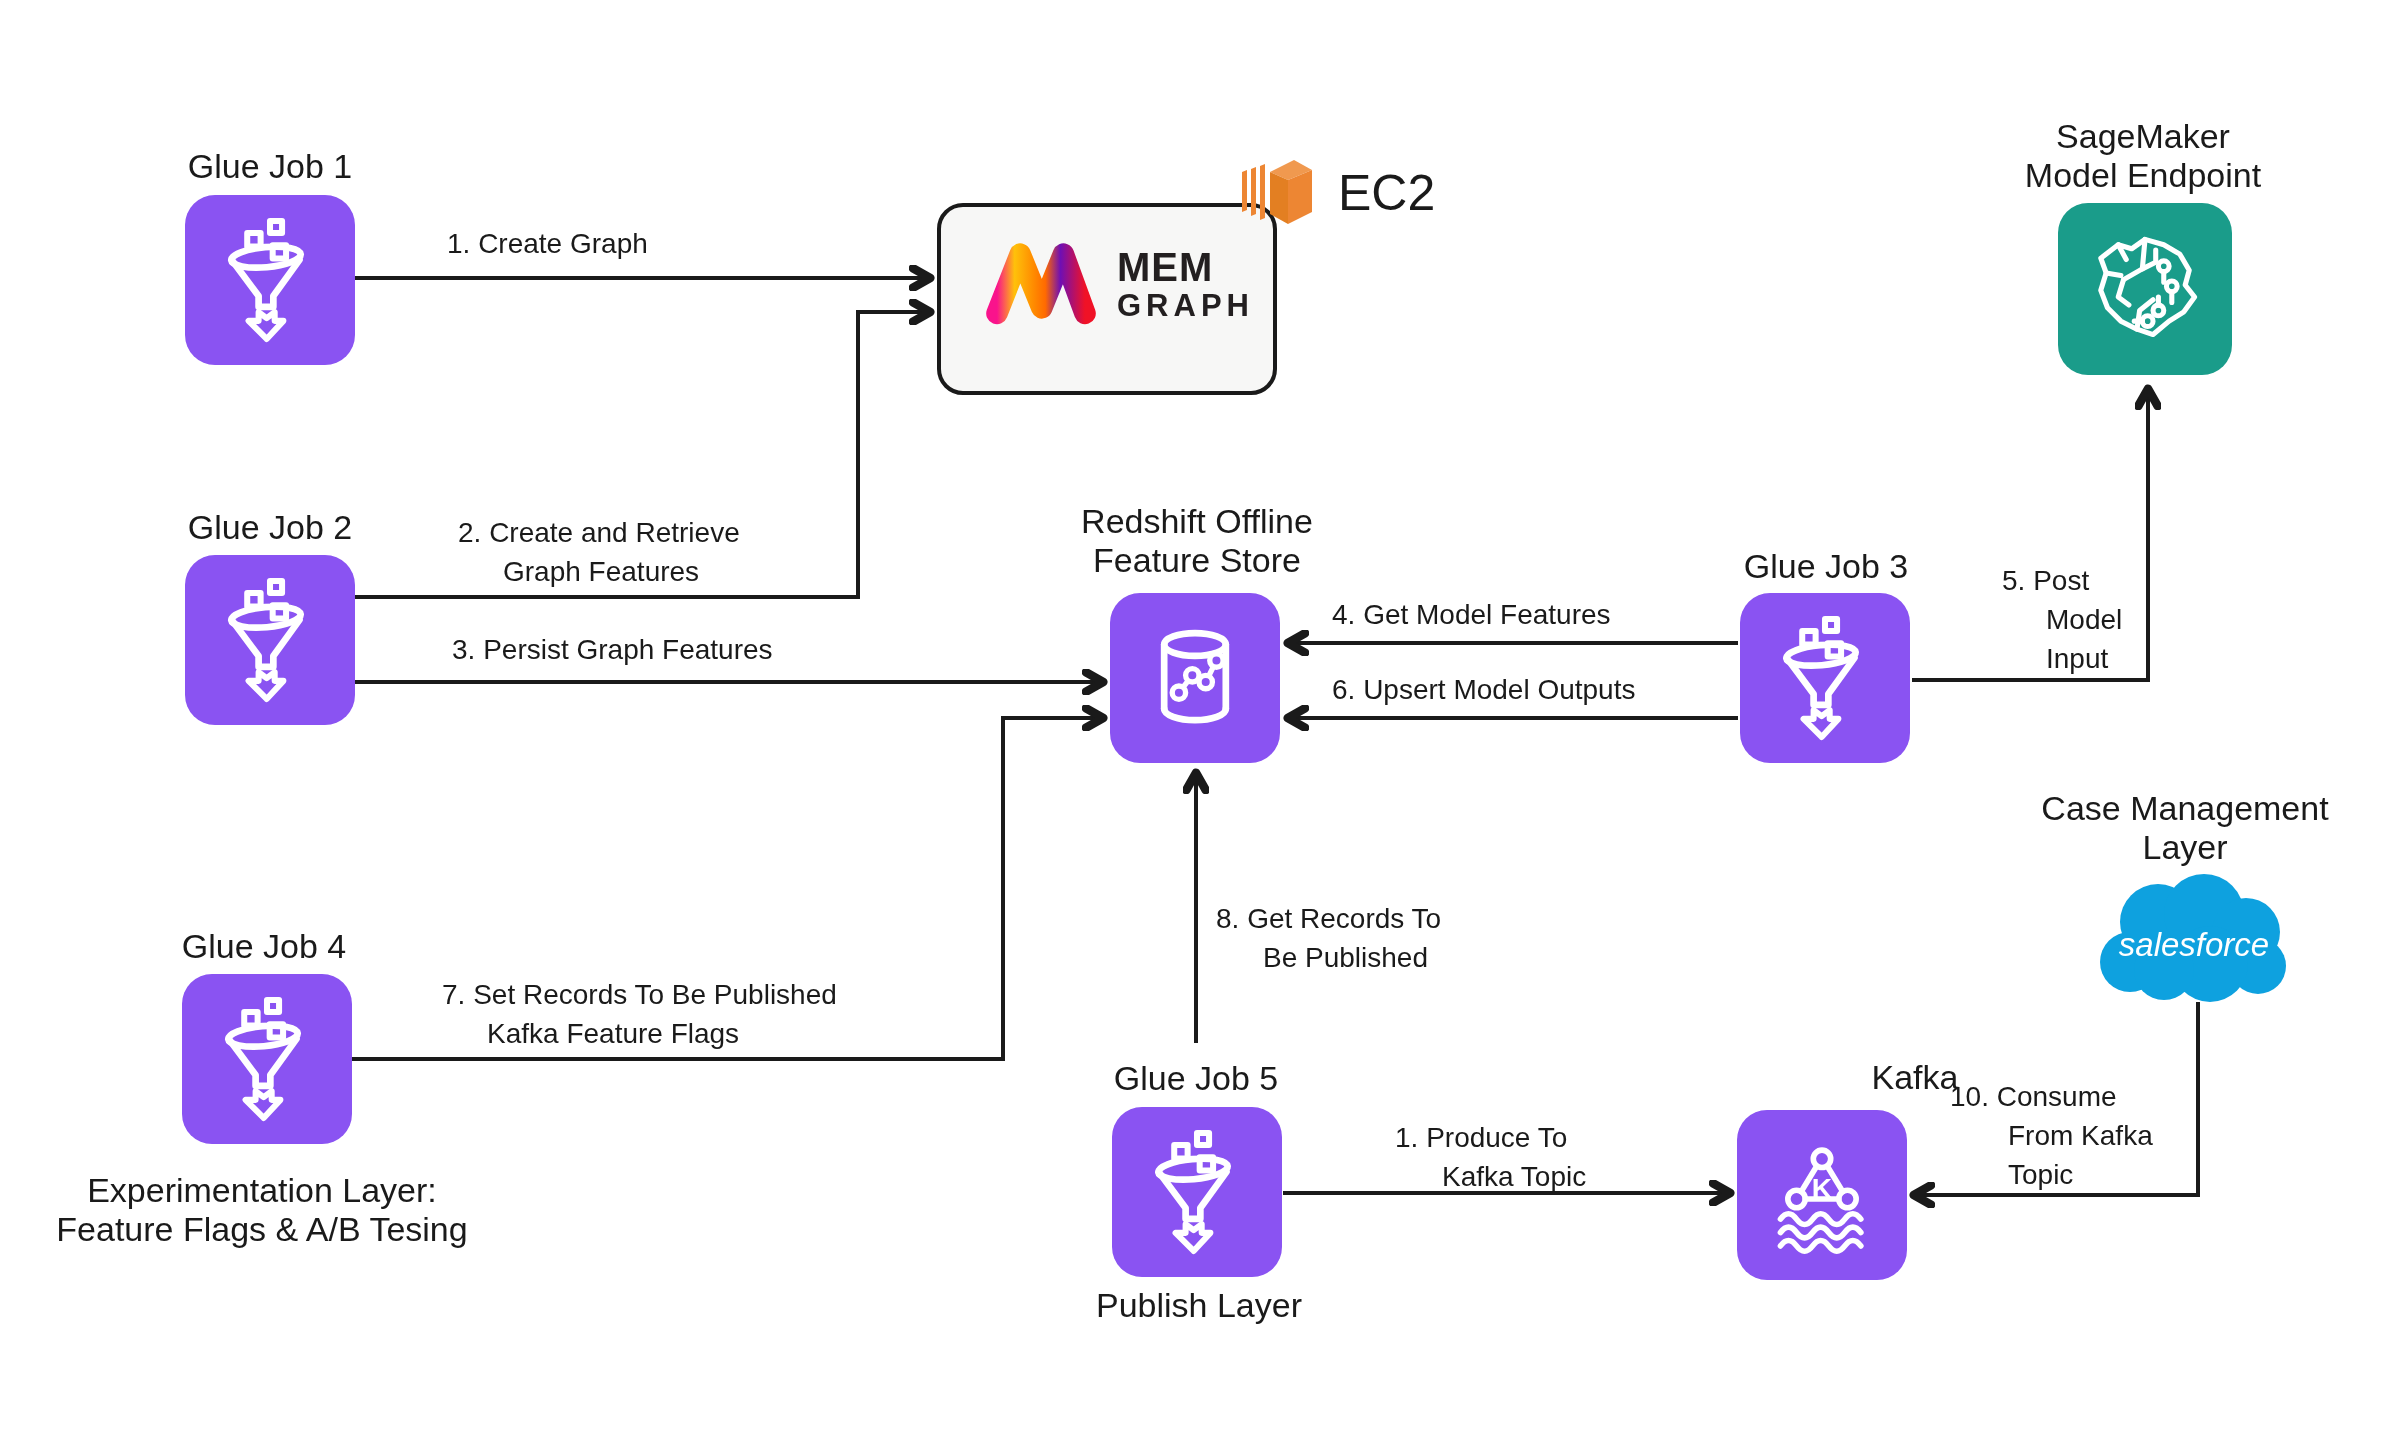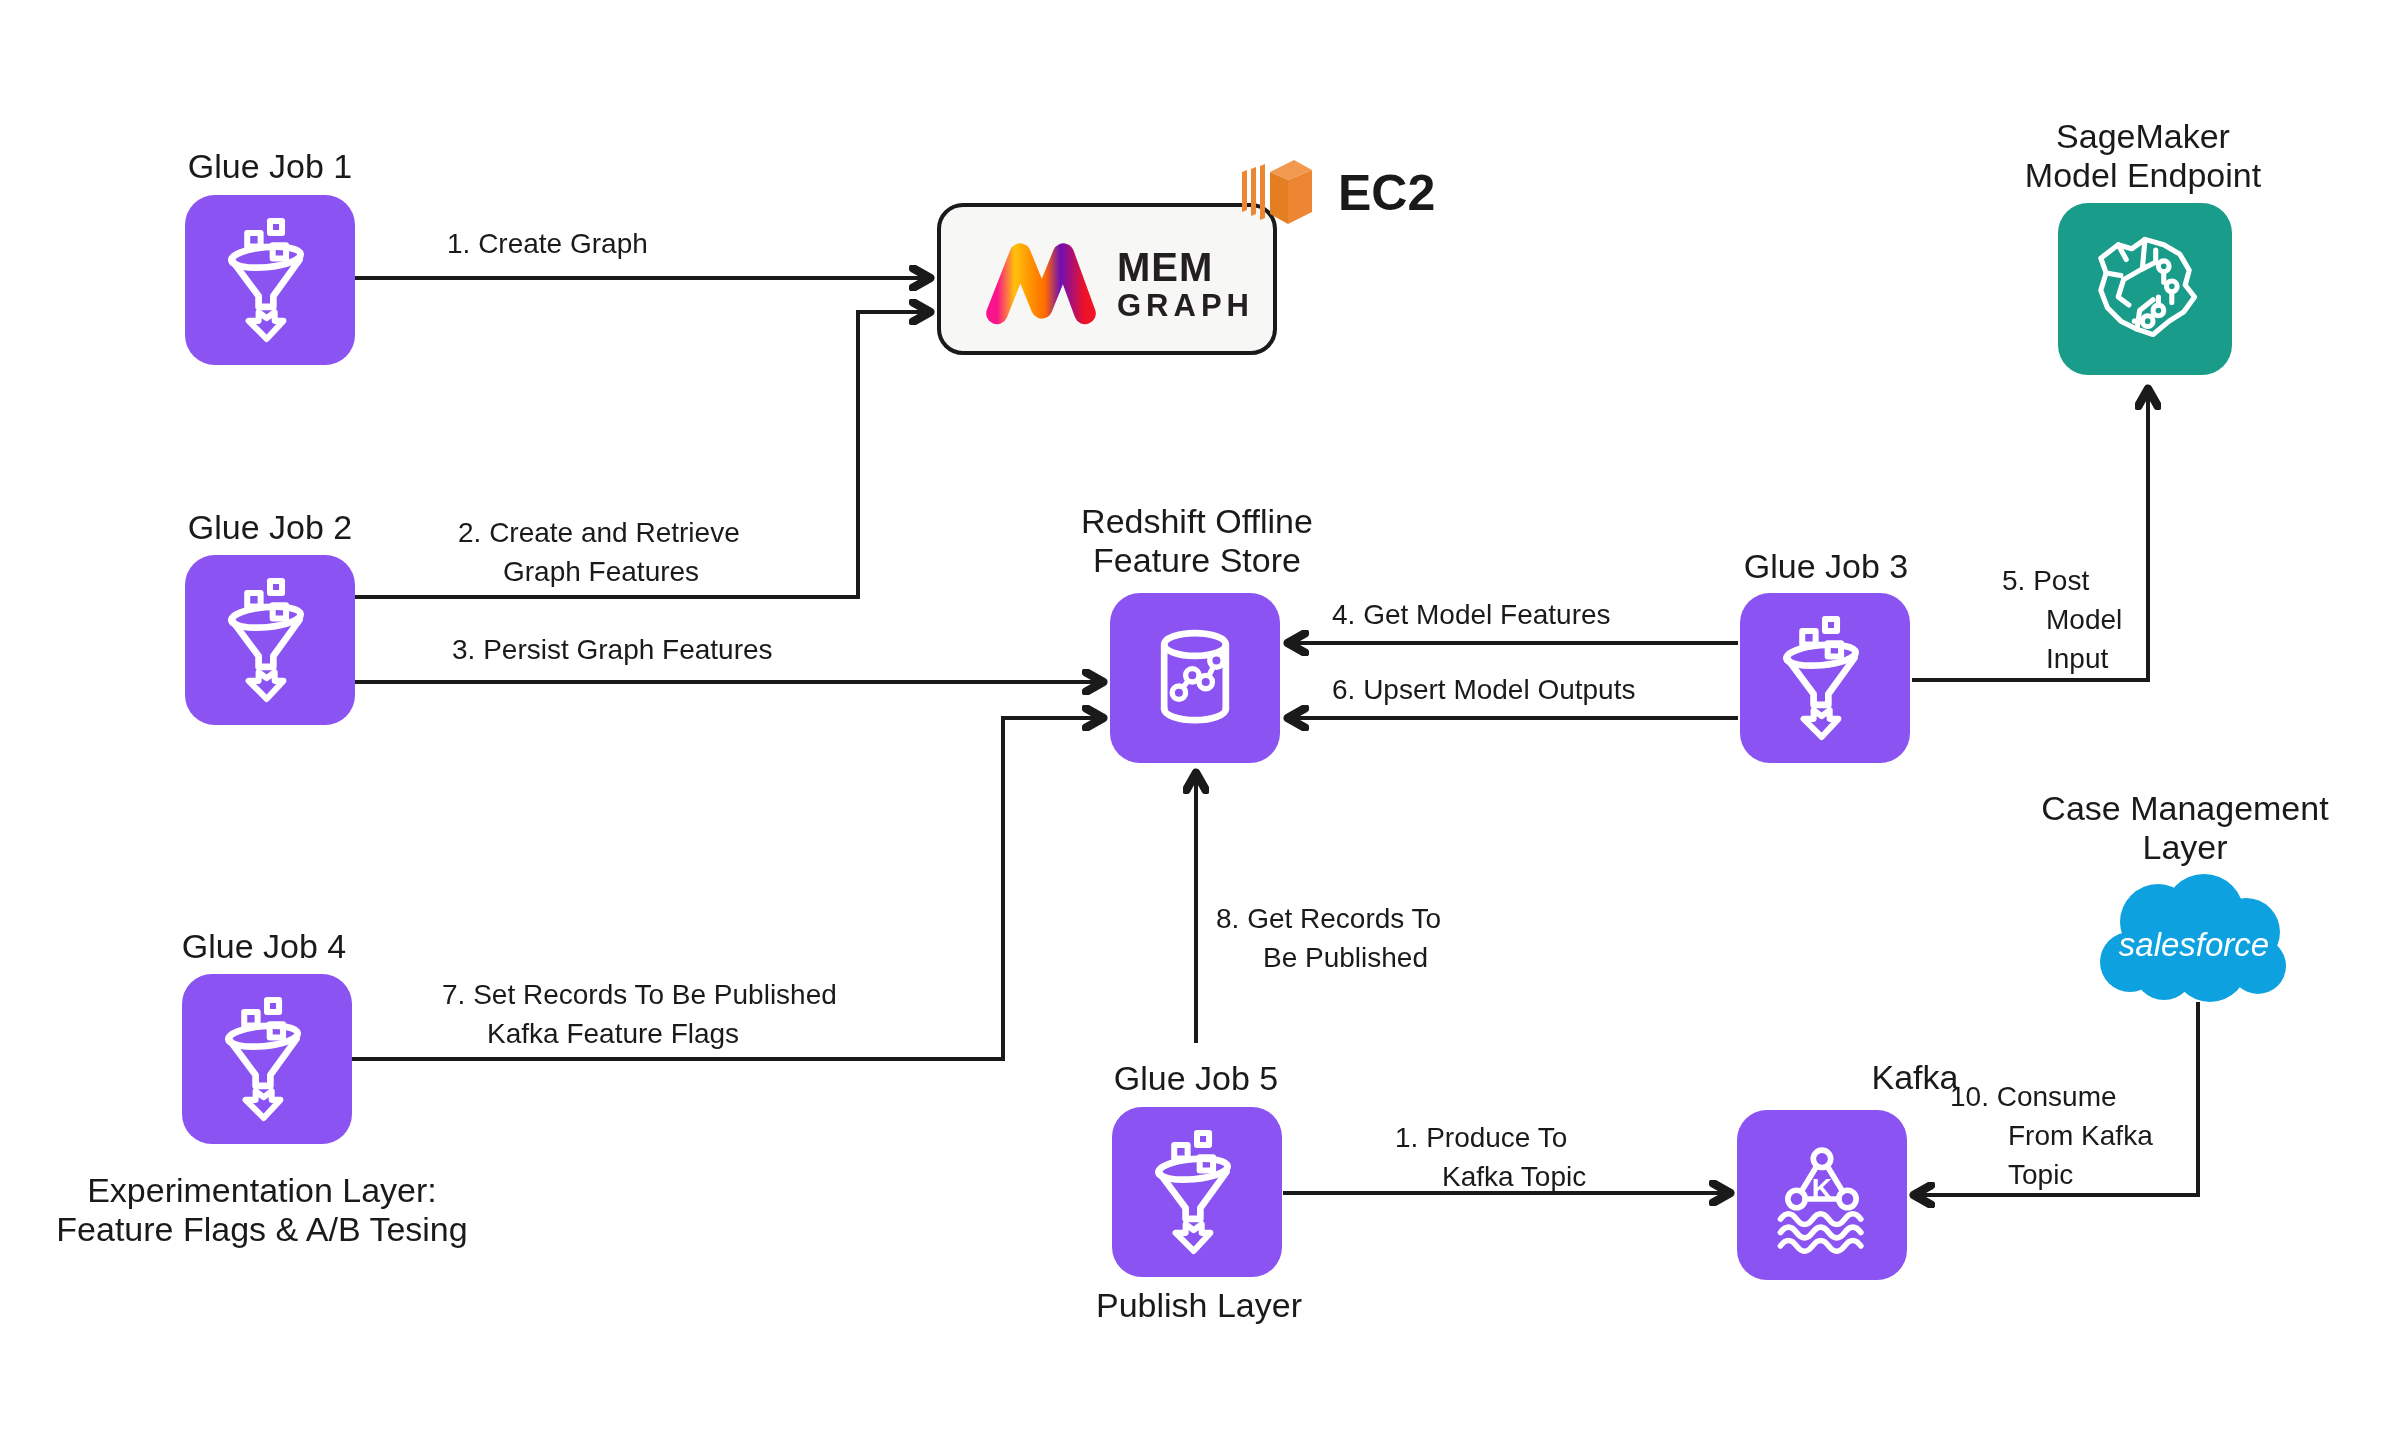--- a/index.html
+++ b/index.html
@@ -14,29 +14,29 @@
   }
   .wires{position:absolute;left:0;top:0;width:2400px;height:1442px}
   .wires path{fill:none;stroke:var(--ink);stroke-width:4px}
   .nlabel{position:absolute;font-size:34px;line-height:39px;transform:translateX(-50%);
     text-align:center;white-space:nowrap}
   .elabel{position:absolute;font-size:28px;line-height:39px;white-space:nowrap}
   .ibox{position:absolute;width:170px;height:170px;border-radius:30px;background:var(--glue);
     display:flex;align-items:center;justify-content:center}
   .ibox svg{width:134px;height:134px;display:block}
   .ibox.teal{background:var(--sagemaker)}
-  .membox{position:absolute;left:937px;top:203px;width:340px;height:152px;background:var(--membg);
+  .membox{position:absolute;left:937px;top:203px;width:340px;height:192px;background:var(--membg);
     border:4px solid var(--ink);border-radius:26px}
   .memmark{position:absolute;left:40px;top:22px;width:120px;height:100px}
   .memword1{position:absolute;left:176px;top:40px;font-size:40px;font-weight:800;
     letter-spacing:1px;line-height:40px;color:#231F20}
   .memword2{position:absolute;left:176px;top:82px;font-size:31px;font-weight:700;
     letter-spacing:5px;line-height:34px;color:#231F20}
   .ec2icon{position:absolute;left:1240px;top:148px;width:76px;height:86px}
-  .ec2label{position:absolute;left:1338px;top:165px;font-size:50px;font-weight:700;line-height:56px}
+  .ec2label{position:absolute;left:1338px;top:165px;font-size:50px;font-weight:400;line-height:56px}
   .sfcloud{position:absolute;left:2092px;top:866px;width:200px;height:142px}
 </style>
 </head>
 <body>
 
 <svg width="0" height="0" style="position:absolute" aria-hidden="true">
   <defs>
     <symbol id="sym-glue" viewBox="0 0 100 100">
       <g fill="none" stroke="#ffffff" stroke-width="5" stroke-linejoin="round" stroke-linecap="round">
         <ellipse cx="47" cy="33" rx="26" ry="7.5" transform="rotate(-5 47 33)"></ellipse>

